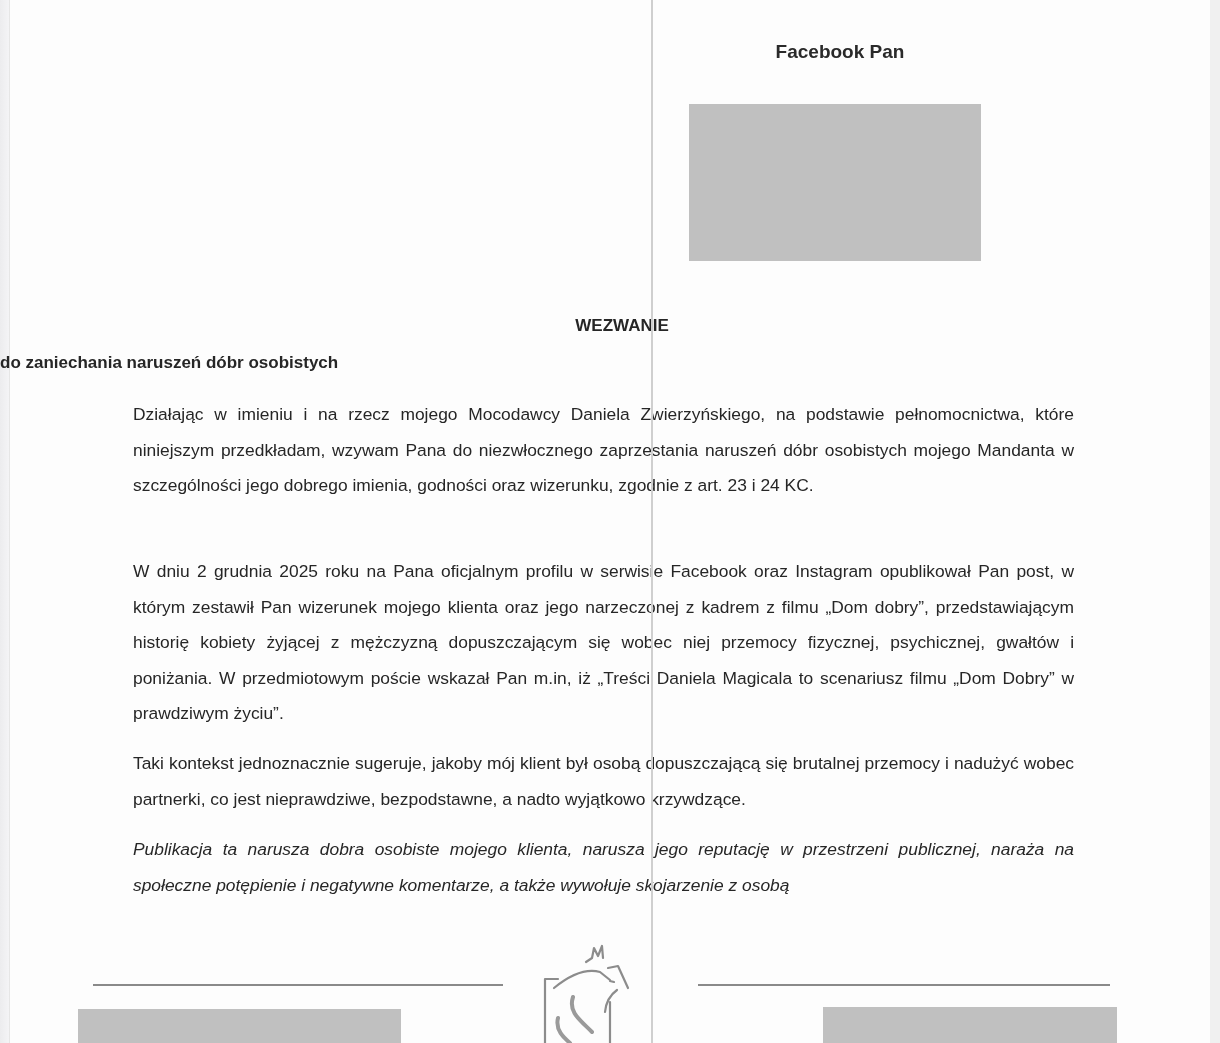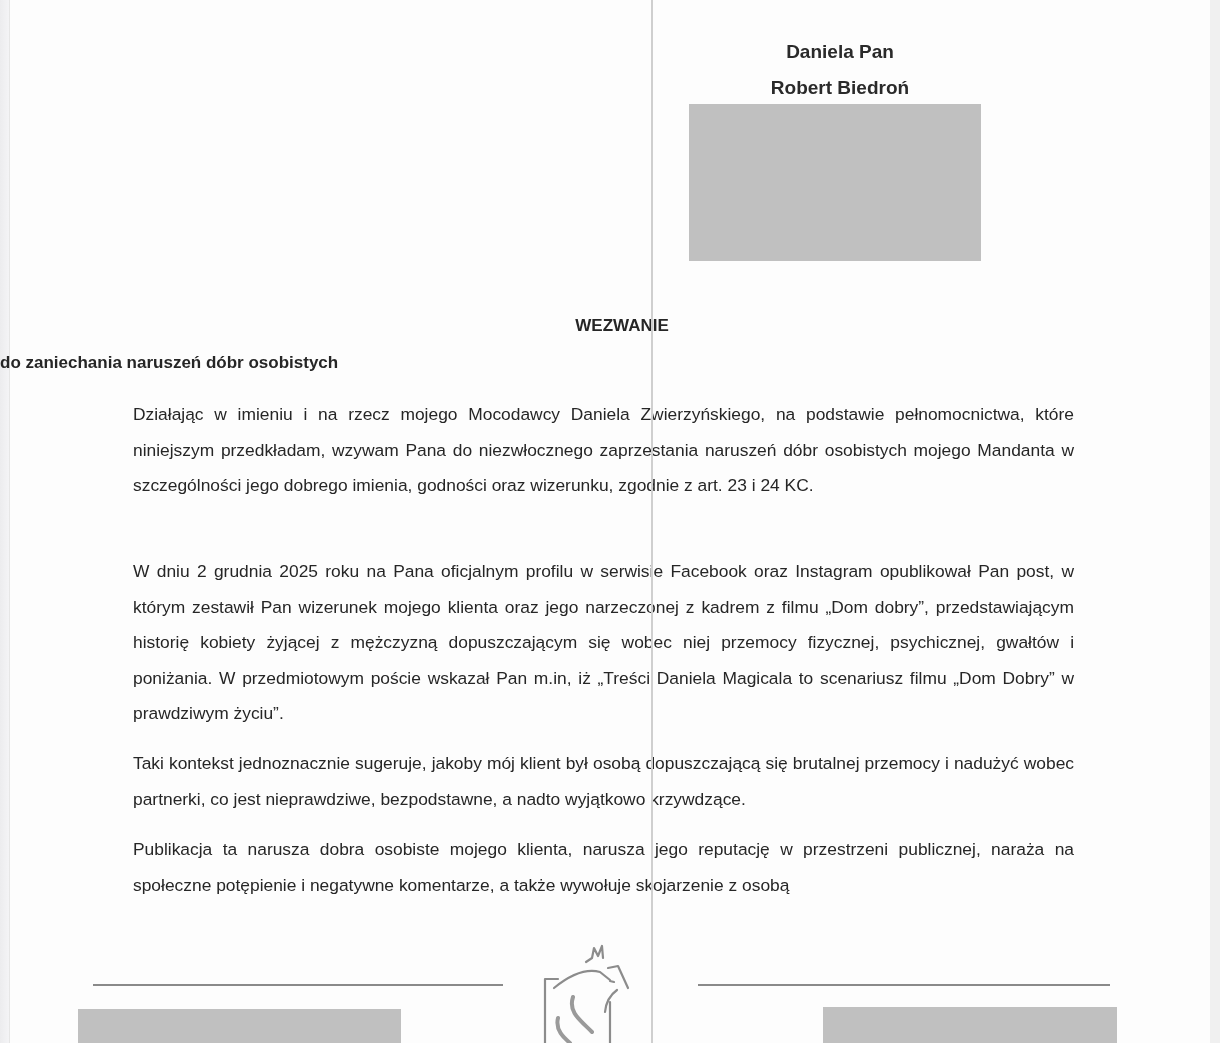--- a/index.html
+++ b/index.html
@@ -40,38 +40,37 @@
     position: absolute; left: 0; top: 350px; width: 1206px; 
     font-weight: bold; font-size: 17px; line-height: 26px;
   }
   .para {
     position: absolute; left: 133px; width: 941px;
     font-size: 17.4px; line-height: 35.5px; text-align: justify; margin: 0;
   }
   .p1 { top: 397px; }
   .p2 { top: 554px; }
   .p3 { top: 746px; }
-  .p4 { top: 832px; }
+  .p4 { top: 832px; font-style: italic; }
   .sig-line {
     position: absolute; height: 2px; background: #8a8a8a; top: 984px;
   }
   .sig-line-left { left: 93px; width: 410px; }
   .sig-line-right { left: 698px; width: 412px; }
   .logo { position: absolute; left: 540px; top: 940px; width: 120px; height: 103px; }
 </style>
 </head>
 <body>
 
 <div class="left-strip"></div>
 <div class="left-strip-line"></div>
 <div class="right-strip"></div>
 
 <div class="addressee">
-  <div>Daniela Pan</div>
-  <div>Robert Biedroń</div>
+  <div>Facebook Pan</div>
 </div>
 
 <div class="redact redact-address"></div>
 
 <div class="title">WEZWANIE</div>
 <div class="subtitle">do zaniechania naruszeń dóbr osobistych</div>
 
 <p class="para p1">Działając w imieniu i na rzecz mojego Mocodawcy Daniela Zwierzyńskiego, na podstawie pełnomocnictwa, które niniejszym przedkładam, wzywam Pana do niezwłocznego zaprzestania naruszeń dóbr osobistych mojego Mandanta w szczególności jego dobrego imienia, godności oraz wizerunku, zgodnie z art. 23 i 24 KC.</p>
 <p class="para p2">W dniu 2 grudnia 2025 roku na Pana oficjalnym profilu w serwisie Facebook oraz Instagram opublikował Pan post, w którym zestawił Pan wizerunek mojego klienta oraz jego narzeczonej z kadrem z filmu „Dom dobry”, przedstawiającym historię kobiety żyjącej z mężczyzną dopuszczającym się wobec niej przemocy fizycznej, psychicznej, gwałtów i poniżania. W przedmiotowym poście wskazał Pan m.in, iż „Treści Daniela Magicala to scenariusz filmu „Dom Dobry” w prawdziwym życiu”.</p>
 <p class="para p3">Taki kontekst jednoznacznie sugeruje, jakoby mój klient był osobą dopuszczającą się brutalnej przemocy i nadużyć wobec partnerki, co jest nieprawdziwe, bezpodstawne, a nadto wyjątkowo krzywdzące.</p>

